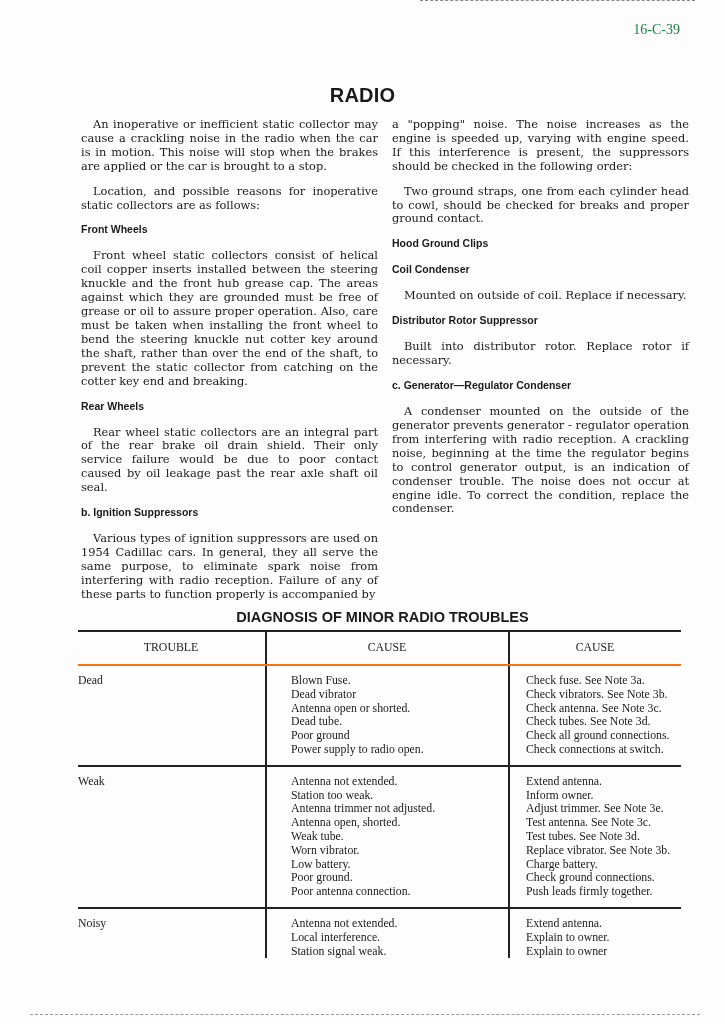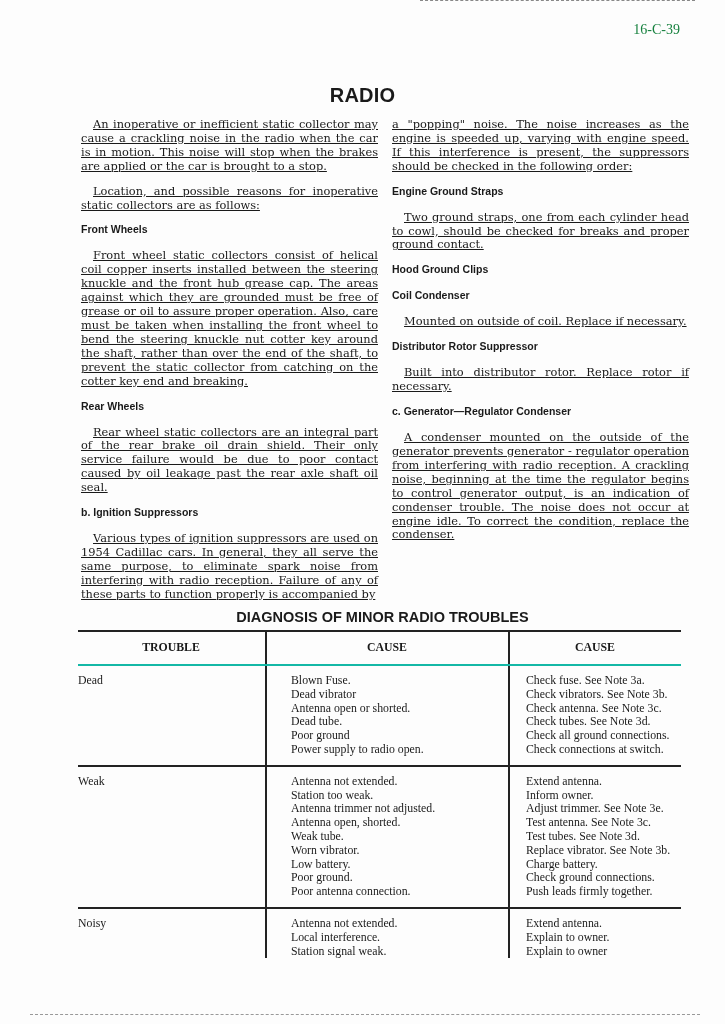--- a/index.html
+++ b/index.html
@@ -21,39 +21,39 @@
       font-family: "Liberation Sans", sans-serif; font-weight: bold; font-size: 20px;
       letter-spacing: 0.2px;
       margin-top: 24px;
     }
     .col {
       position: absolute; top: 118px; width: 297px;
       font-size: 11.4px; line-height: 13.9px; text-align: justify;
     }
     .col.left { left: 81px; }
     .col.right { left: 392px; }
-    .col p { margin: 0 0 11px 0; text-indent: 12px; text-decoration: underline; }
+    .col p { margin: 0 0 11px 0; text-indent: 12px; }
     .col h3 {
       margin: 0 0 13px 0;
       font-family: "Liberation Sans", sans-serif; font-weight: bold; font-size: 10.5px;
       line-height: 13px;
     }
     .table-title {
       position: absolute; top: 609px; left: 0; width: 100%; text-align: center;
       font-family: "Liberation Sans", sans-serif; font-weight: bold; font-size: 14.5px;
       padding-left: 40px; box-sizing: border-box;
     }
     .diag-table {
       position: absolute; top: 630px; left: 78px; width: 603px;
       border-collapse: collapse;
       font-family: "Liberation Serif", serif; font-size: 11.8px; line-height: 13.8px;
     }
     .diag-table th {
-      font-weight: bold; height: 30px; text-align: center;
-      border-top: 2px solid #222; border-bottom: 2px solid #14b8a6;
+      font-weight: normal; height: 30px; text-align: center;
+      border-top: 2px solid #222; border-bottom: 2px solid #f97316;
     }
     .diag-table td {
       vertical-align: top; padding-top: 8px; padding-bottom: 8px;
       border-bottom: 2px solid #222;
     }
     .diag-table tr.last td { border-bottom: none; padding-bottom: 0; }
     .diag-table .c1 { width: 186px; padding-left: 0; }
     .diag-table .c2 { width: 216px; border-left: 2px solid #222; border-right: 2px solid #222; padding-left: 24px; }
     .diag-table .c3 { padding-left: 16px; }
     .diag-table th.c2 { padding-left: 0; }
@@ -77,21 +77,20 @@
   <h3>Front Wheels</h3>
   <p>Front wheel static collectors consist of helical coil copper inserts installed between the steering knuckle and the front hub grease cap. The areas against which they are grounded must be free of grease or oil to assure proper operation. Also, care must be taken when installing the front wheel to bend the steering knuckle nut cotter key around the shaft, rather than over the end of the shaft, to prevent the static collector from catching on the cotter key end and breaking.</p>
   <h3>Rear Wheels</h3>
   <p>Rear wheel static collectors are an integral part of the rear brake oil drain shield. Their only service failure would be due to poor contact caused by oil leakage past the rear axle shaft oil seal.</p>
   <h3>b.  Ignition Suppressors</h3>
   <p>Various types of ignition suppressors are used on 1954 Cadillac cars. In general, they all serve the same purpose, to eliminate spark noise from interfering with radio reception. Failure of any of these parts to function properly is accompanied by</p>
 </div>
 
 <div class="col right">
   <p style="text-indent:0">a "popping" noise. The noise increases as the engine is speeded up, varying with engine speed. If this interference is present, the suppressors should be checked in the following order:</p>
-  <h3>Engine Ground Straps</h3>
   <p>Two ground straps, one from each cylinder head to cowl, should be checked for breaks and proper ground contact.</p>
   <h3>Hood Ground Clips</h3>
   <h3>Coil Condenser</h3>
   <p>Mounted on outside of coil. Replace if necessary.</p>
   <h3>Distributor Rotor Suppressor</h3>
   <p>Built into distributor rotor. Replace rotor if necessary.</p>
   <h3>c.  Generator—Regulator Condenser</h3>
   <p>A condenser mounted on the outside of the generator prevents generator - regulator operation from interfering with radio reception. A crackling noise, beginning at the time the regulator begins to control generator output, is an indication of condenser trouble. The noise does not occur at engine idle. To correct the condition, replace the condenser.</p>
 </div>
 

